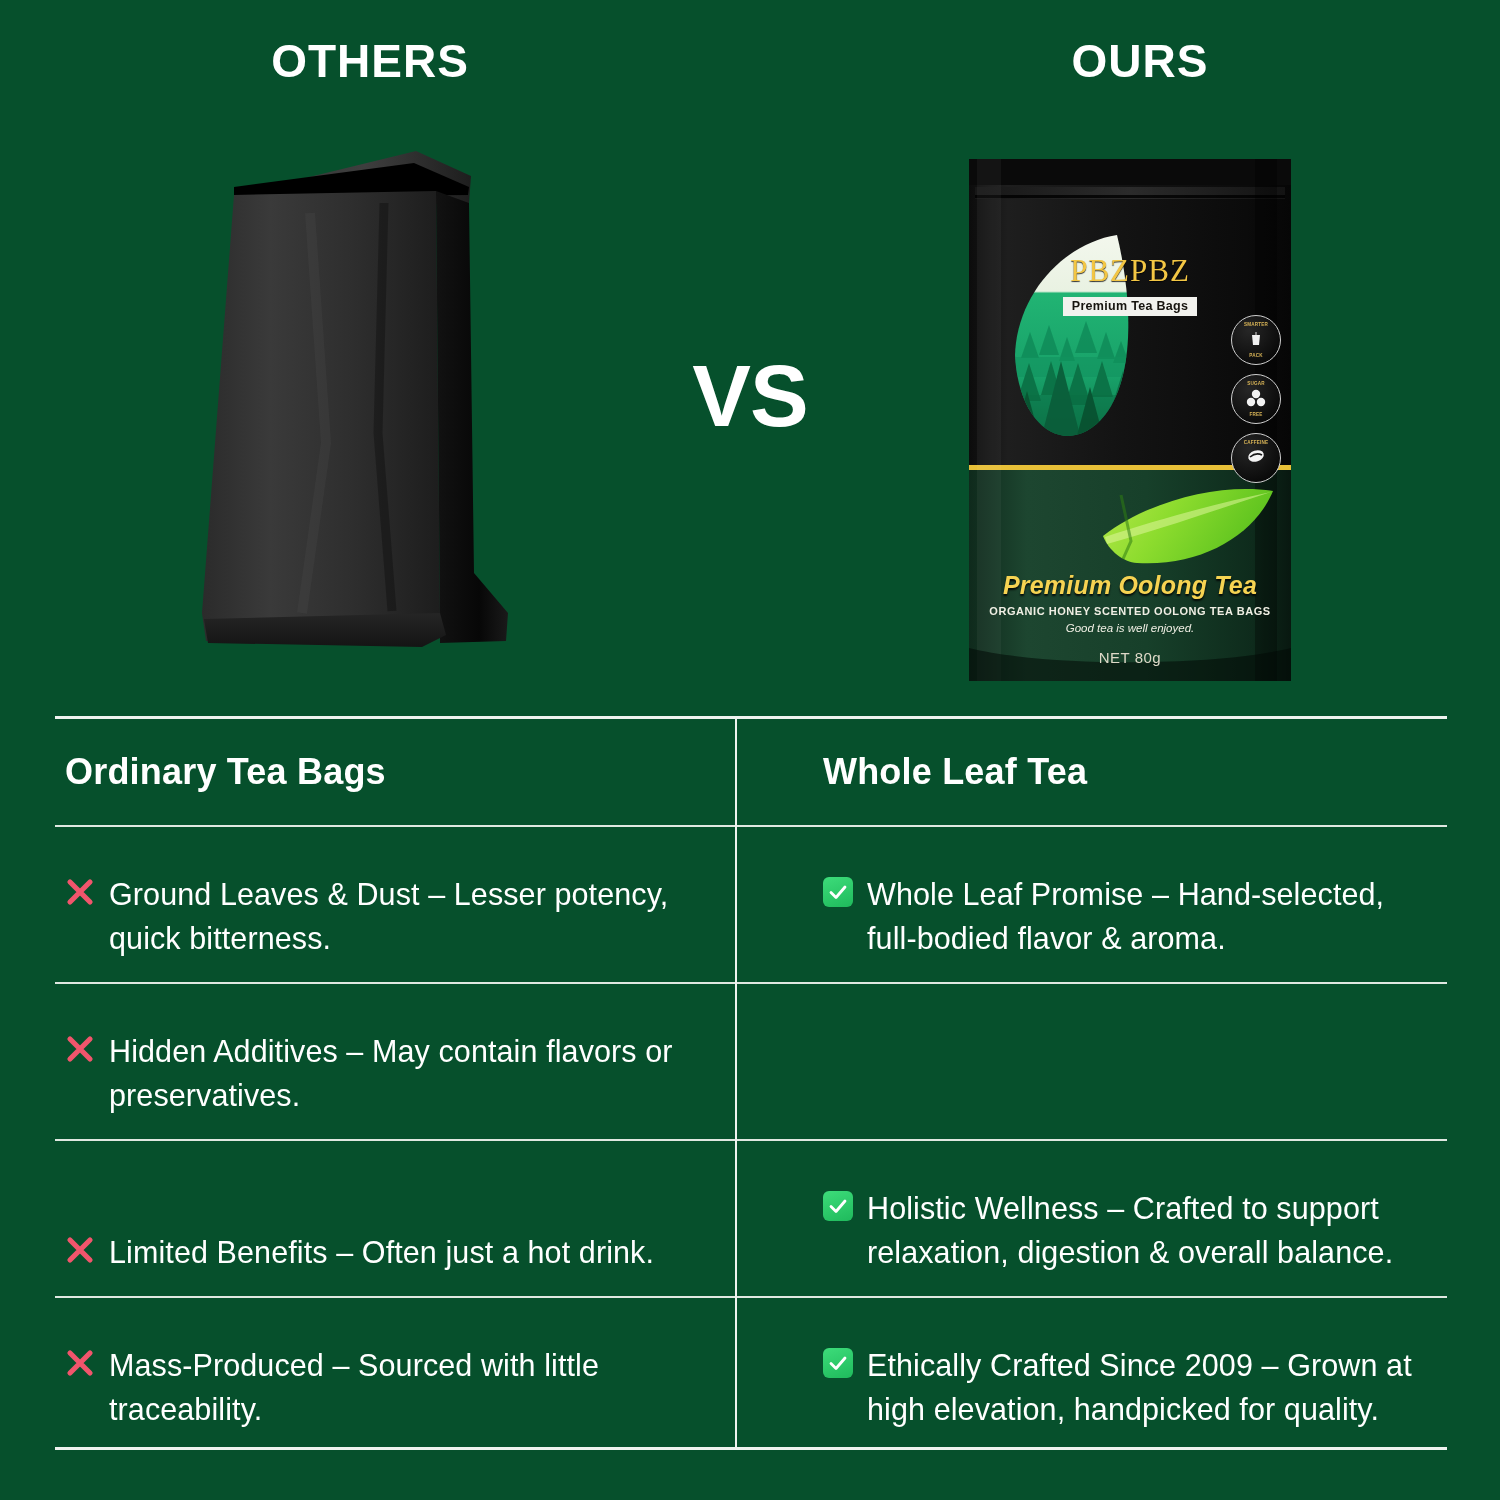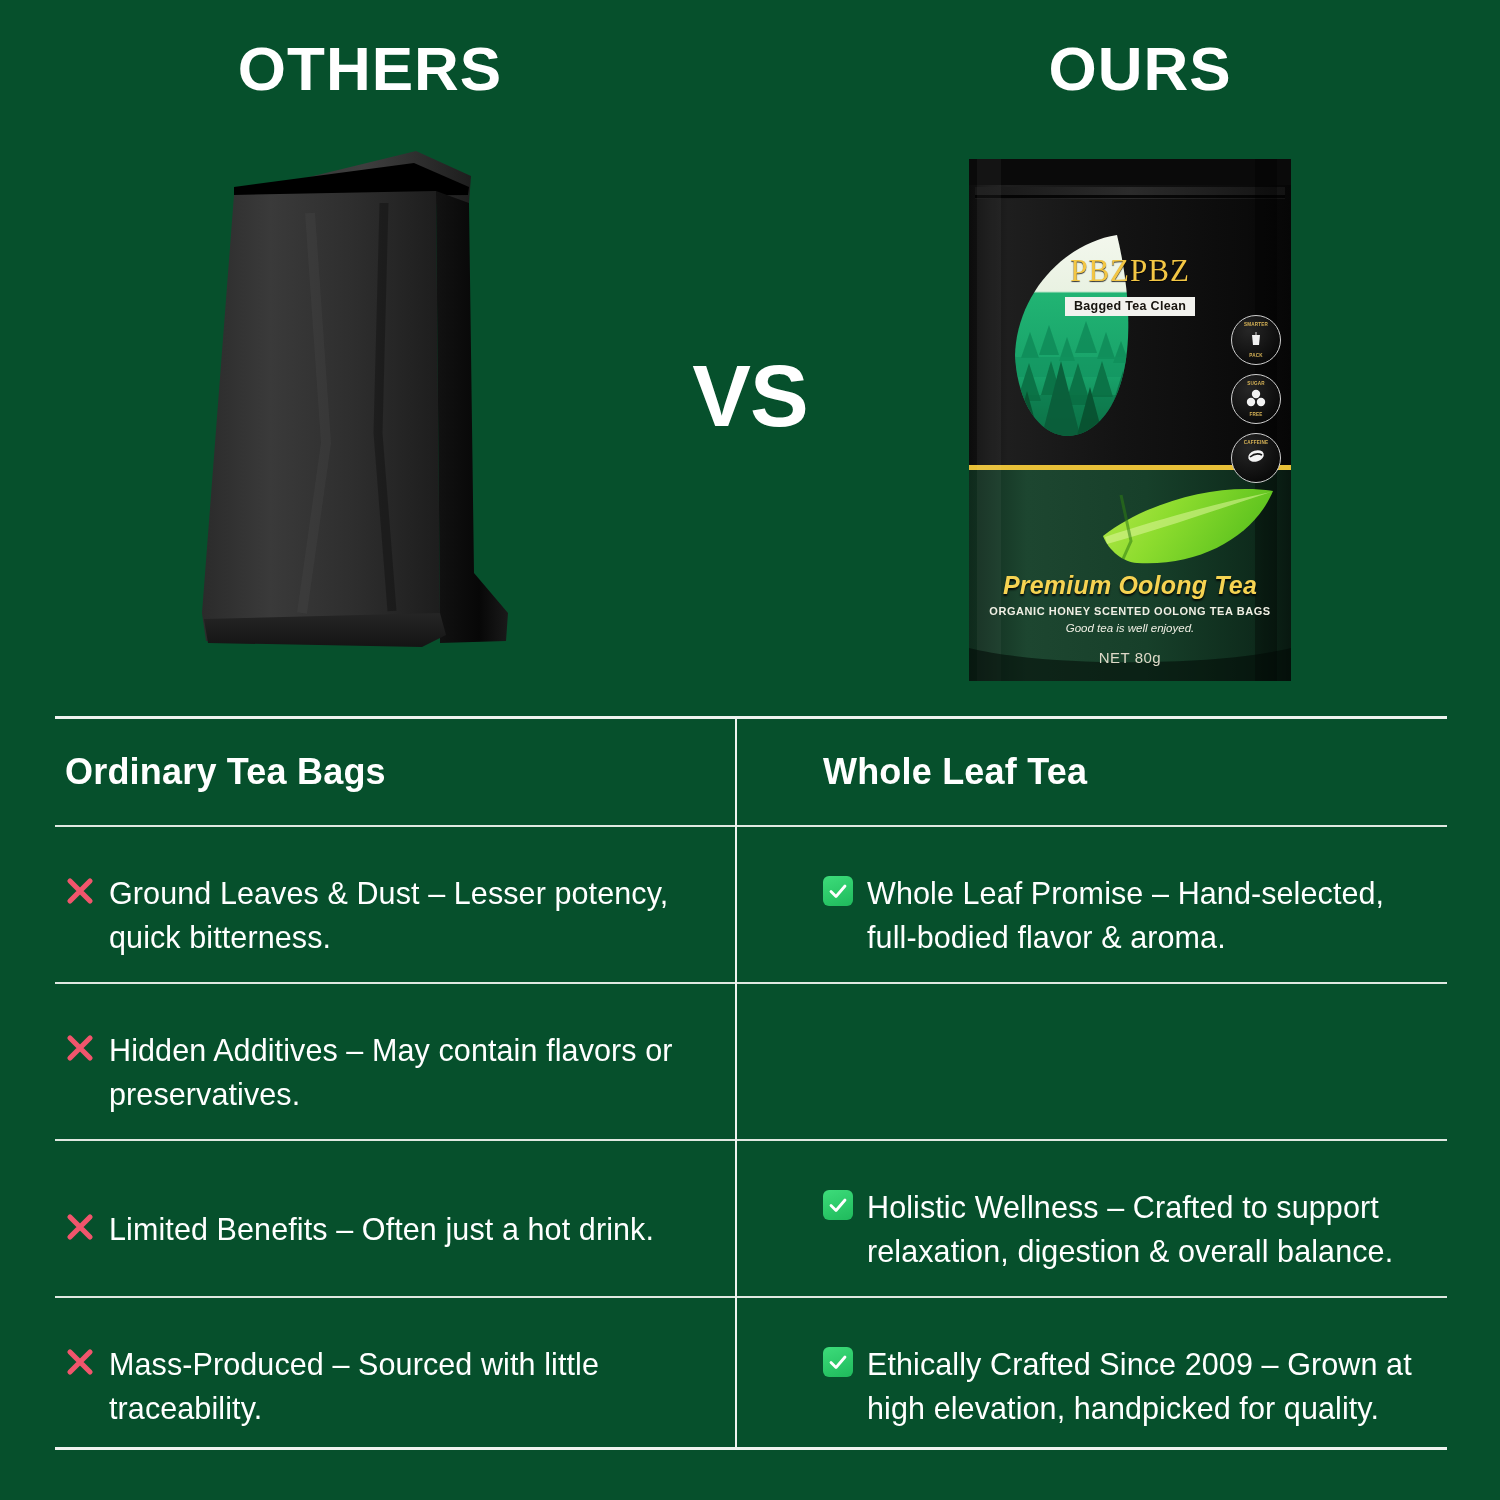--- a/index.html
+++ b/index.html
@@ -20,21 +20,21 @@
     position: absolute;
     left: 0; top: 0;
     width: 1500px;
     height: 712px;
   }
 
   .hero-title {
     position: absolute;
     top: 38px;
     font-weight: bold;
-    font-size: 62px;
+    font-size: 46px;
     letter-spacing: 1px;
     color: #ffffff;
     text-align: center;
     line-height: 1;
   }
   .hero-title.left  { left: 120px;  width: 500px; }
   .hero-title.right { left: 890px;  width: 500px; }
 
   .vs-badge {
     position: absolute;
@@ -218,21 +218,21 @@
   .cell.r { width: 712px; padding-left: 88px; }
 
   .col-head {
     font-size: 36px;
     font-weight: bold;
     color: #ffffff;
     letter-spacing: .2px;
   }
 
   .trow.body { min-height: 155px; }
-  .trow.body .cell { padding-top: 22px; align-items: center; }
+  .trow.body .cell { padding-top: 22px; padding-bottom: 22px; align-items: flex-end; }
 
   .feat {
     display: flex;
     align-items: flex-start;
     gap: 14px;
   }
   .feat-text {
     font-size: 30.5px;
     line-height: 1.42;
     color: #ffffff;
@@ -387,21 +387,21 @@
       <path d="M148,393 C196,356 268,340 318,348 C300,392 246,424 182,420 C168,419 154,408 148,393 Z" fill="url(#leafBotG)"></path>
       <path d="M150,394 C198,378 262,360 316,349 C258,368 200,388 152,401 Z" fill="#dff59a" opacity=".55"></path>
       <path d="M166,352 L176,398 L168,416" stroke="#2f7d13" stroke-width="3" fill="none" opacity=".55"></path>
 
       <path d="M14,505 C90,524 260,524 336,505 L336,538 L14,538 Z" fill="#020a06" opacity=".55"></path>
     </svg>
 
     <div class="pouch-overlay">
       <div class="brand-name">PBZPBZ</div>
       <div class="brand-tagbox">
-        <span>Bagged Tea Clean</span>
+        <span>Premium Tea Bags</span>
       </div>
 
       <div class="badge-stack">
         <div class="badge">
           <div class="b-top">SMARTER</div>
           <div class="b-mid">
             <svg width="20" height="20" viewBox="0 0 20 20">
               <path d="M6 5 l8 0 l-1 10 l-6 0 z" fill="#f0f0f0"></path>
               <path d="M10 5 l0 -3" stroke="#ddd" stroke-width="1" fill="none"></path>
             </svg>

